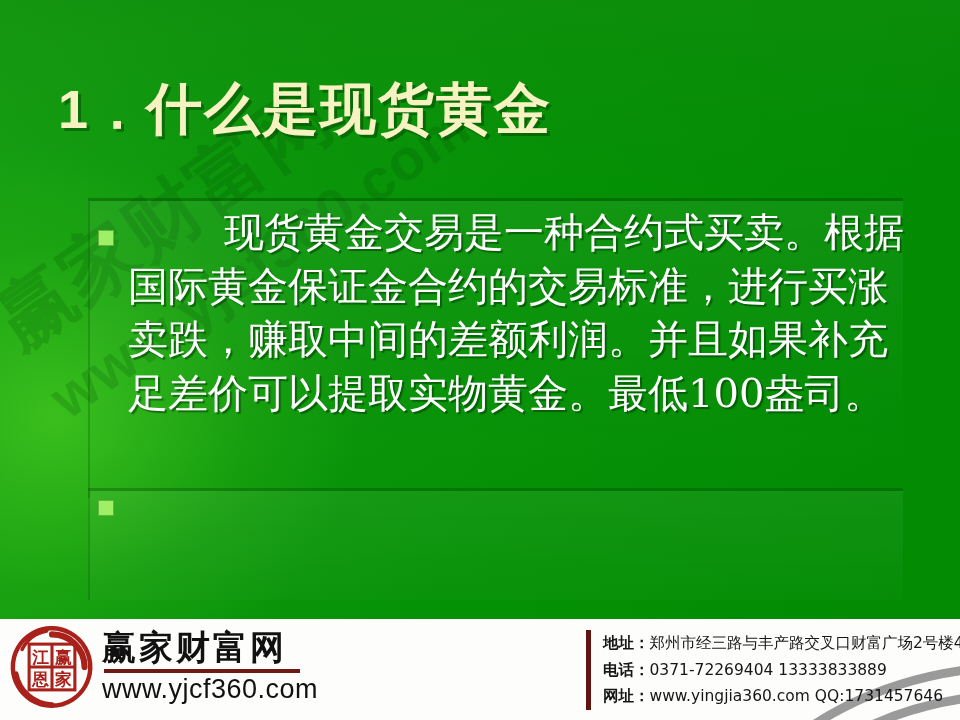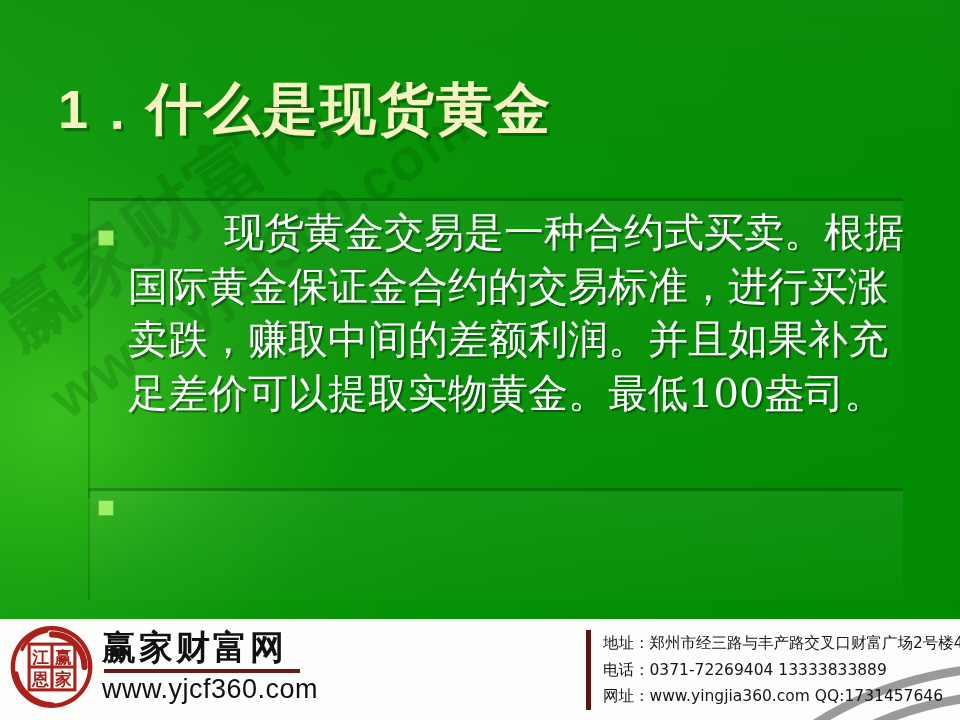--- a/index.html
+++ b/index.html
@@ -204,21 +204,21 @@
     justify-content: center;
   }
   .contact-line {
     font-size: 15.5px;
     color: #161616;
     line-height: 1.72;
     white-space: nowrap;
     font-family: "DejaVu Sans", "Liberation Sans", sans-serif;
   }
   .contact-line .lbl {
-    font-weight: normal;
+    font-weight: bold;
     text-align: center;
   }
 </style>
 </head>
 <body>
 
 <div id="slide">
 
   <div class="bg-base"></div>
   <div class="bg-topband"></div>

